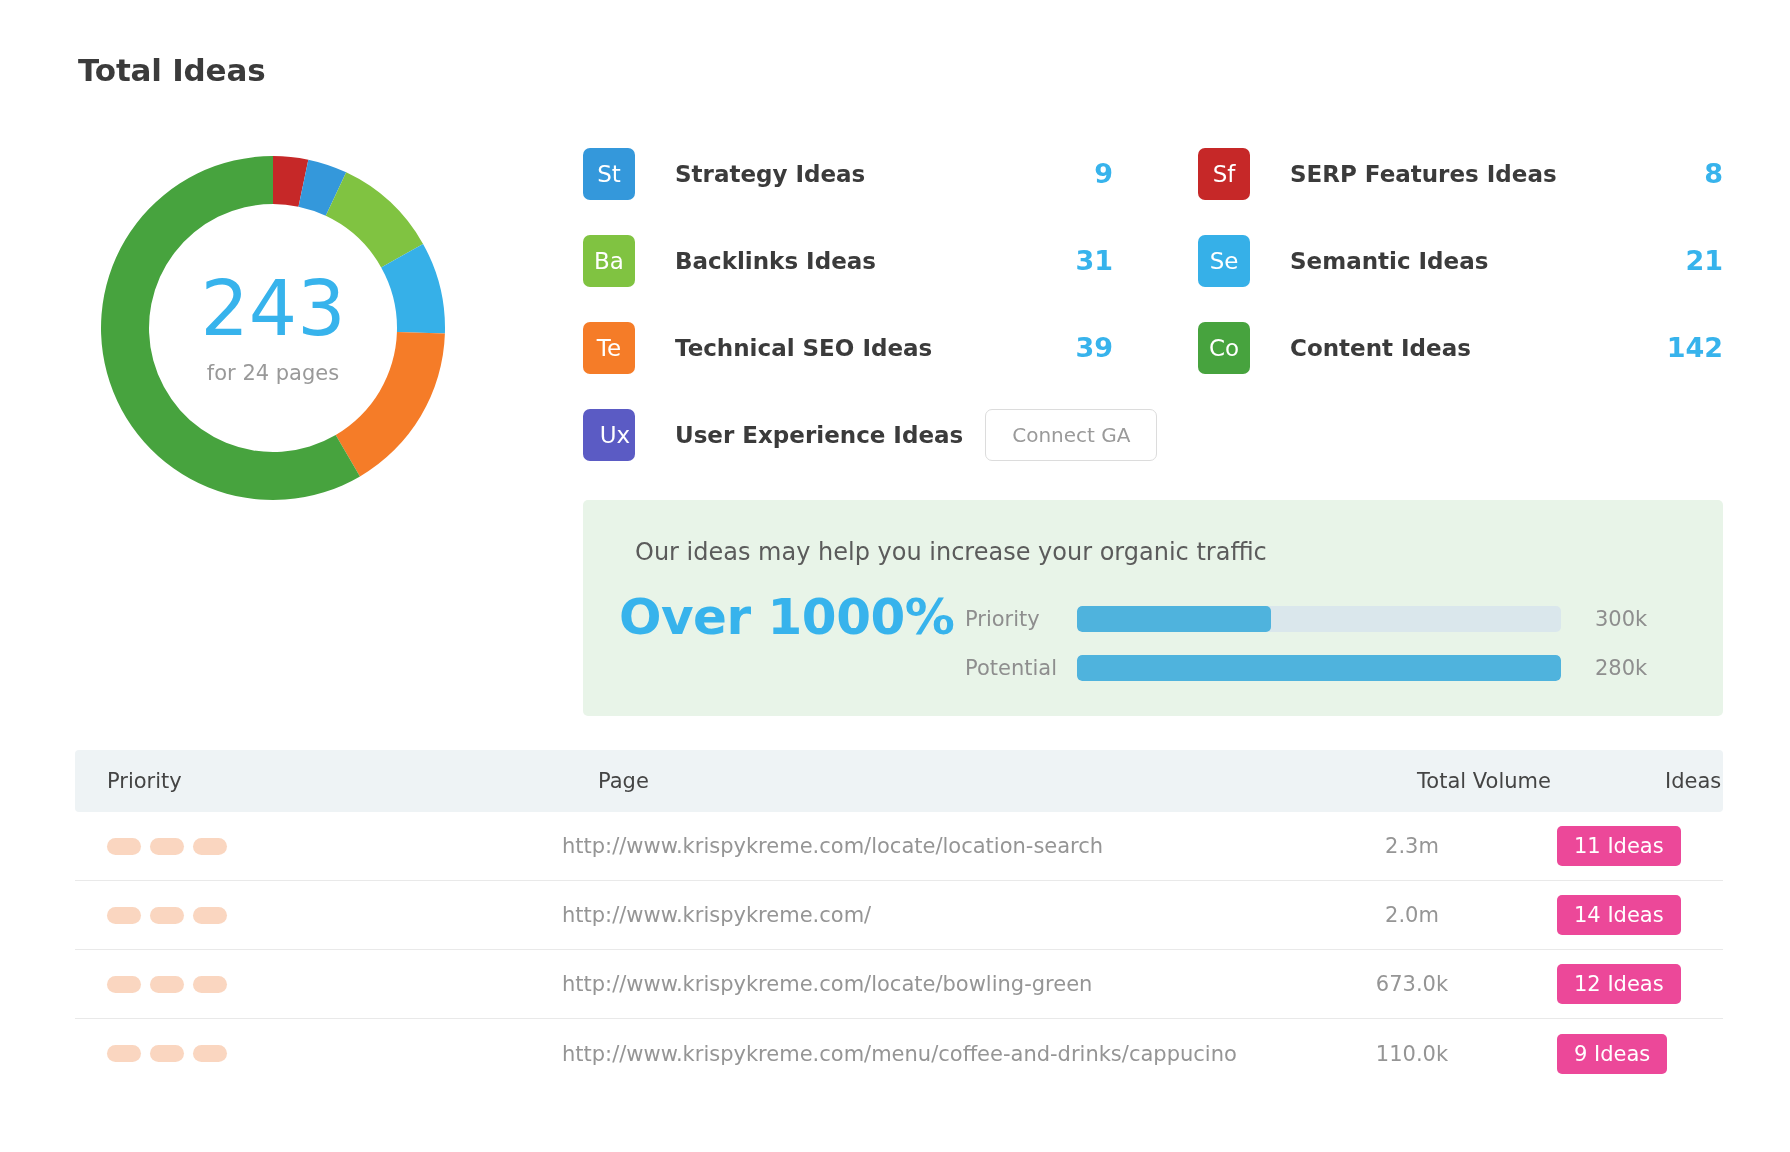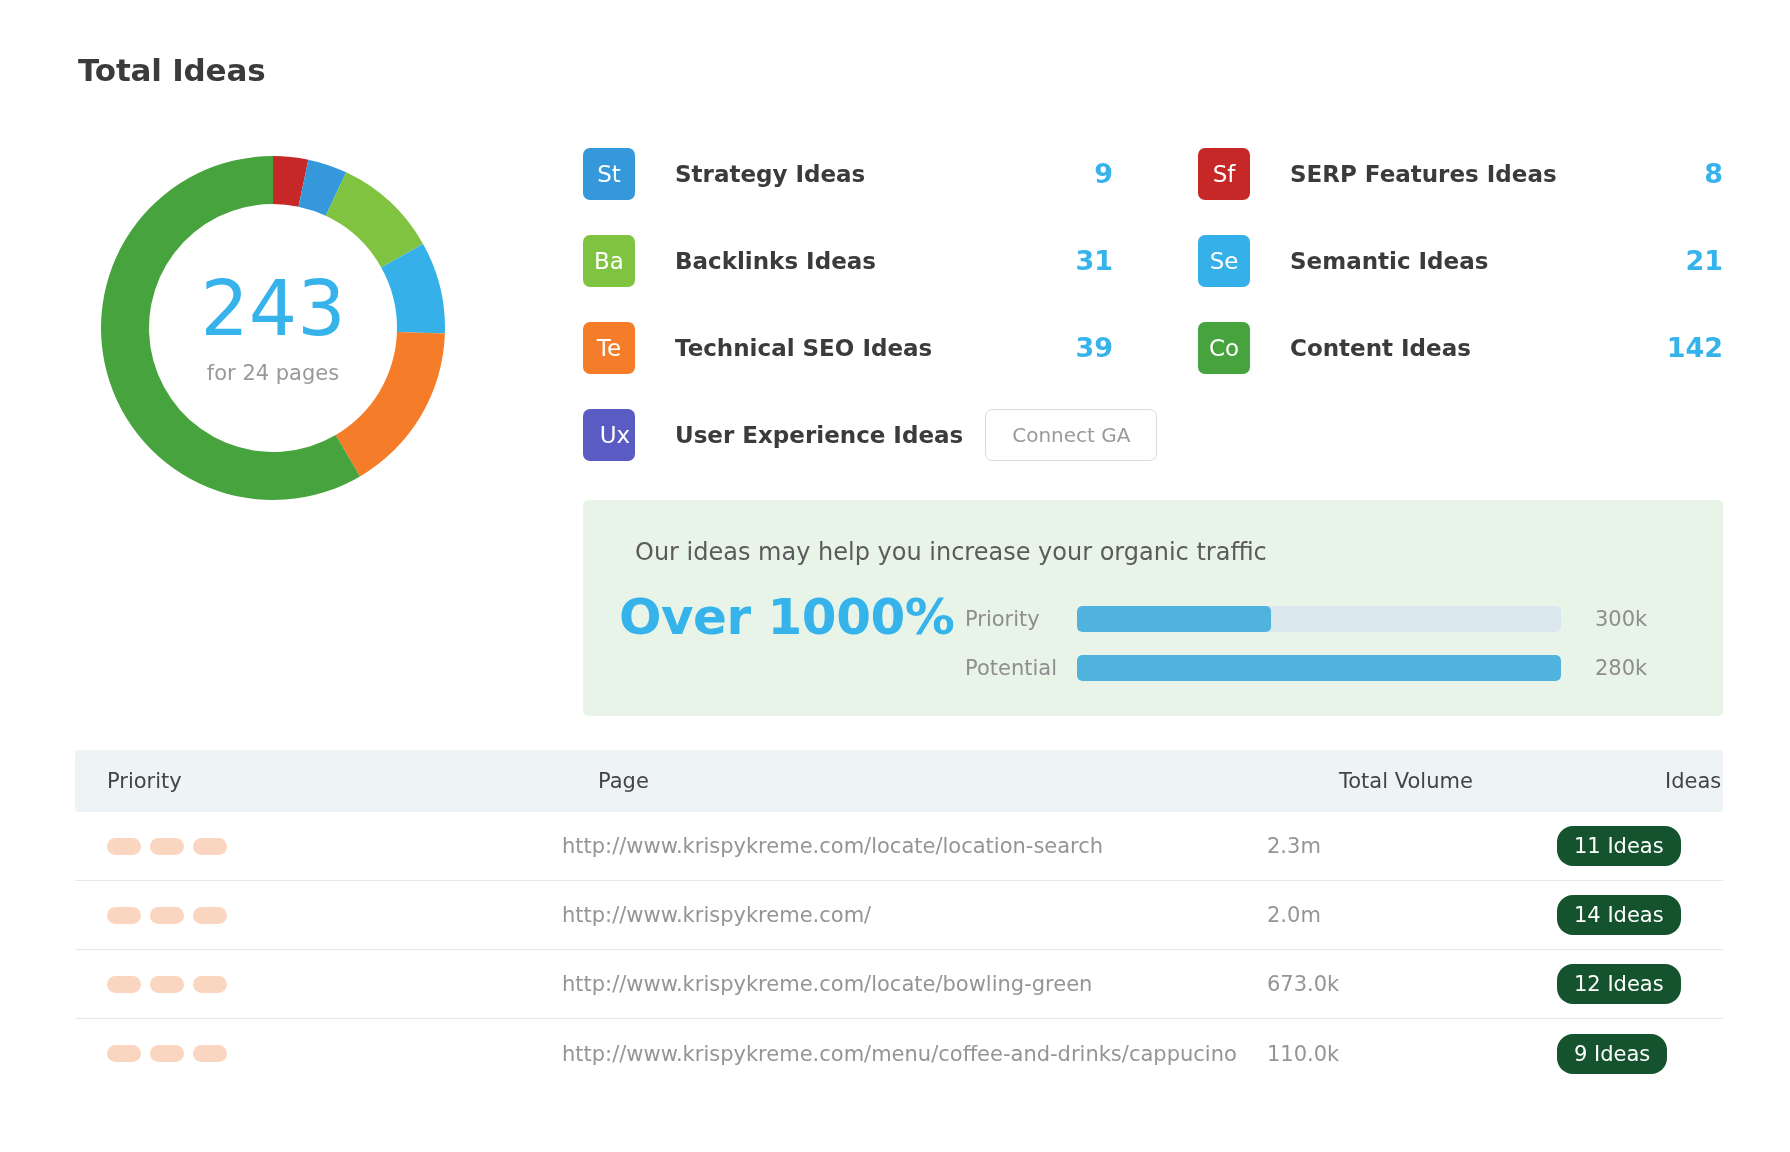--- a/index.html
+++ b/index.html
@@ -204,41 +204,41 @@
   }
   .t-row {
     display: flex;
     align-items: center;
     height: 69px;
     border-bottom: 1px solid #e9e9e9;
   }
   .t-row:last-child { border-bottom: none; }
   .c-priority { width: 487px; padding-left: 32px; flex: 0 0 auto; }
   .c-page     { width: 705px; flex: 0 0 auto; }
-  .c-volume   { width: 290px; flex: 0 0 auto; }
+  .c-volume   { width: 290px; flex: 0 0 auto; text-align: center; }
   .c-ideas    { width: 166px; flex: 0 0 auto; }
 
   .pips { display: flex; gap: 9px; }
   .pip {
     width: 34px;
     height: 17px;
     border-radius: 9px;
     background: #fad6c0;
   }
   .cell-text {
     font-size: 21px;
     color: #959595;
   }
   .ideas-badge {
     display: inline-block;
-    background: #14532d;
+    background: #ec4899;
     color: #ffffff;
     font-size: 21px;
     padding: 8px 17px;
-    border-radius: 16px;
+    border-radius: 5px;
     white-space: nowrap;
   }
 </style>
 </head>
 <body>
 
 <div class="page">
 
   <div class="page-title">Total Ideas</div>
 

